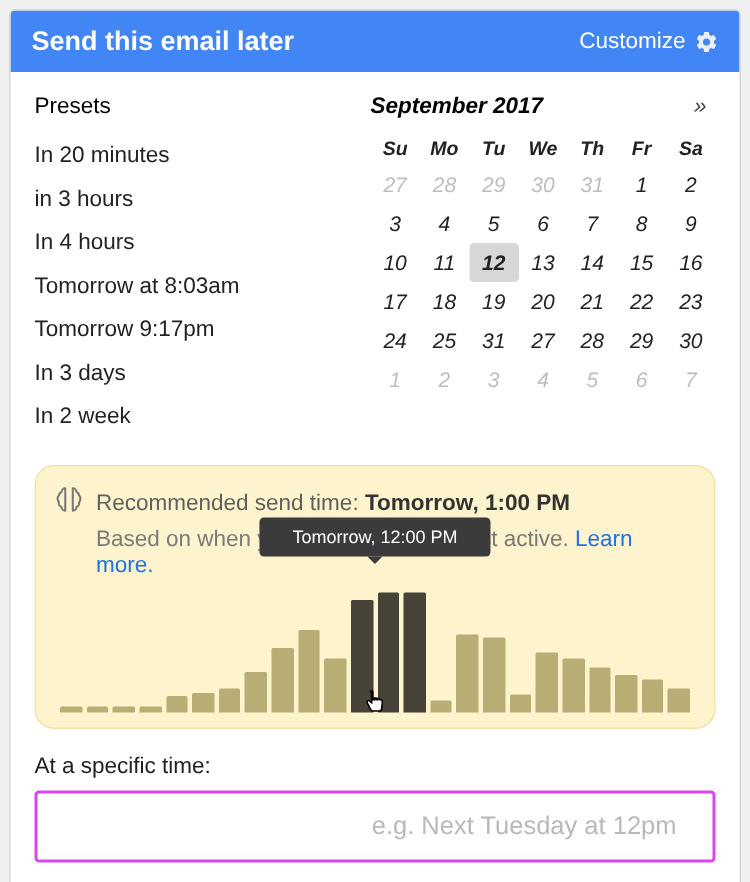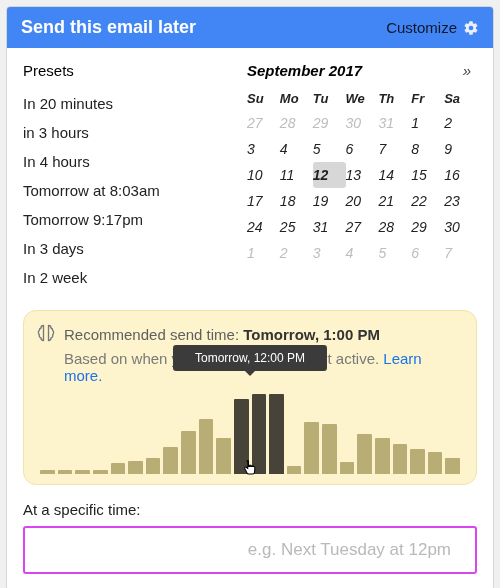--- a/index.html
+++ b/index.html
@@ -25,21 +25,21 @@
   .header-title {
     font-size: 18px;
     font-weight: 600;
     flex: 1;
   }
   .customize {
     display: flex;
     align-items: center;
     gap: 6px;
     font-size: 15px;
-    color: #0f172a;
+    color: #ffffff;
     cursor: pointer;
   }
   .gear svg { display: block; }
   .body {
     padding: 14px 16px 16px 16px;
   }
   .top {
     display: flex;
     gap: 24px;
   }
@@ -72,21 +72,21 @@
   .cal-next {
     padding: 0 6px;
     cursor: pointer;
     color: #444;
     font-size: 15px;
     font-weight: 400;
   }
   .cal-grid {
     display: grid;
     grid-template-columns: repeat(7, 1fr);
-    text-align: left;
+    text-align: center;
   }
   .cal-dow {
     font-size: 13px;
     font-weight: 700;
     color: #222;
     padding: 4px 0;
   }
   .cal-day {
     font-size: 14px;
     padding: 5px 0;

